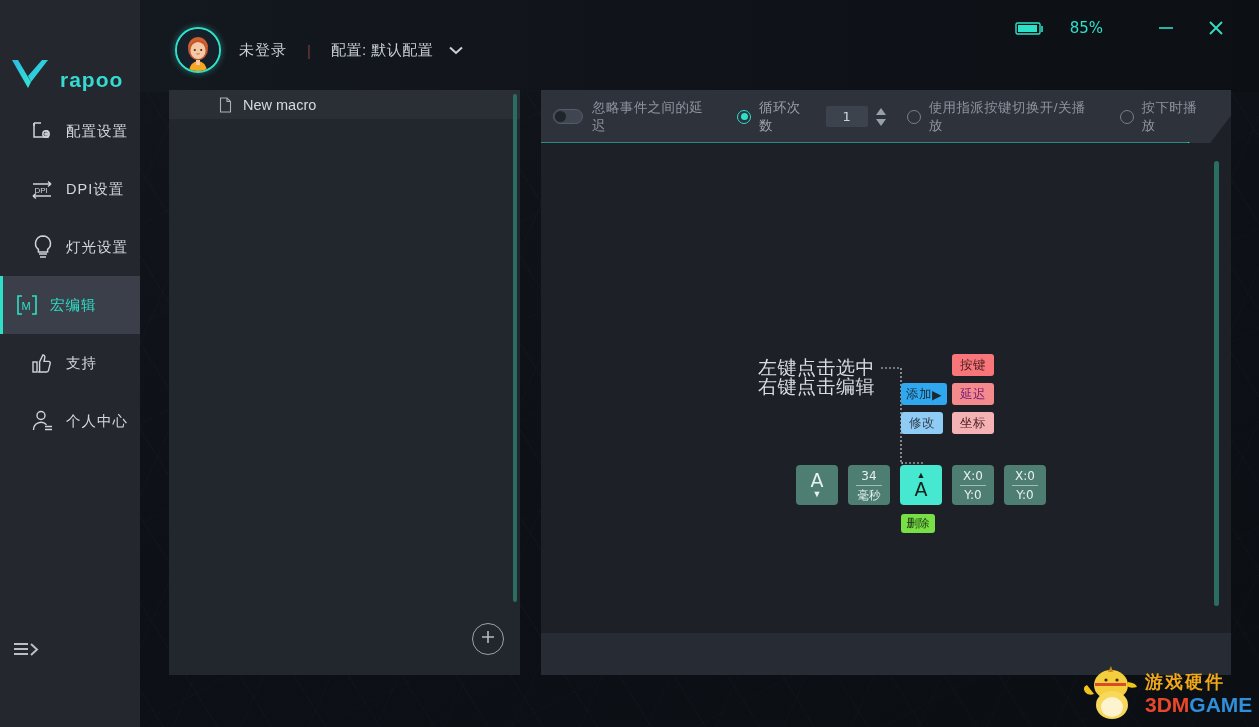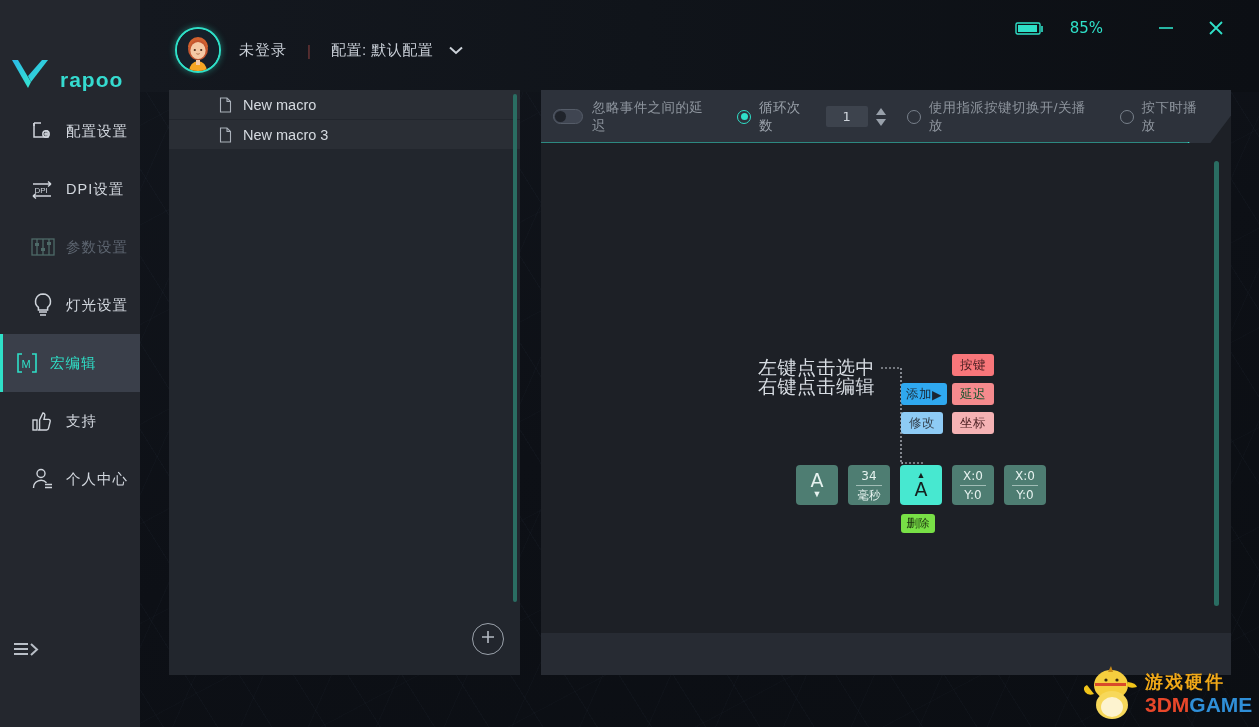--- a/index.html
+++ b/index.html
@@ -225,21 +225,21 @@
   .act-col-red  { position: absolute; left: 411px; top: 211px; }
   .btn-chip {
     width: 42px; height: 22px; border-radius: 3px;
     display: flex; align-items: center; justify-content: center;
     font-size: 12.5px; margin-bottom: 7px; cursor: pointer;
     letter-spacing: 0.5px;
   }
   .bc-add   { background: #2fa8ef; color: #1b2733; width: 46px; }
   .bc-edit  { background: #8ecbf5; color: #35424f; }
   .bc-key   { background: #f8767a; color: #4a1f22; }
-  .bc-delay { background: #f58a8d; color: #14532d; }
+  .bc-delay { background: #f58a8d; color: #701a75; }
   .bc-coord { background: #f5b2b4; color: #4a1f22; }
 
   
   .event-row {
     position: absolute; left: 255px; top: 322px;
     display: flex; align-items: flex-start; gap: 10px;
   }
   .ev {
     width: 42px; height: 40px; border-radius: 4px;
     background: #4e7d72;
@@ -319,32 +319,20 @@
         <span class="ic">
           <svg width="26" height="24" viewBox="0 0 26 24" fill="none" stroke="currentColor" stroke-width="1.4">
             <path d="M3 7 h18 M21 7 l-3 -2.5 M21 7 l-3 2.5"></path>
             <path d="M21 19 H3 M3 19 l3 -2.5 M3 19 l3 2.5"></path>
             <text x="4.5" y="16" font-size="8" fill="currentColor" stroke="none" font-family="Liberation Sans, sans-serif">DPI</text>
           </svg>
         </span>
         <span class="lbl">DPI设置</span>
       </div>
 
-      <div class="nav-item dim">
-        <span class="ic">
-          <svg width="26" height="22" viewBox="0 0 26 22" fill="none" stroke="currentColor" stroke-width="1.3">
-            <rect x="2" y="3" width="22" height="16"></rect>
-            <path d="M7 3 v16 M13 3 v16 M19 3 v16"></path>
-            <rect x="5" y="7" width="4" height="3" fill="currentColor" stroke="none"></rect>
-            <rect x="11" y="12" width="4" height="3" fill="currentColor" stroke="none"></rect>
-            <rect x="17" y="6" width="4" height="3" fill="currentColor" stroke="none"></rect>
-          </svg>
-        </span>
-        <span class="lbl">参数设置</span>
-      </div>
 
       <div class="nav-item">
         <span class="ic">
           <svg width="22" height="26" viewBox="0 0 22 26" fill="none" stroke="currentColor" stroke-width="1.5">
             <path d="M11 2 a7.5 7.5 0 0 1 4.6 13.4 v2.6 h-9.2 v-2.6 A7.5 7.5 0 0 1 11 2 z"></path>
             <path d="M7 20 h8 M8 23 h6"></path>
           </svg>
         </span>
         <span class="lbl">灯光设置</span>
       </div>
@@ -439,29 +427,20 @@
   <div id="macro-panel">
     <div class="macro-list">
       <div class="macro-row">
         <span class="doc-ic">
           <svg width="13" height="16" viewBox="0 0 13 16" fill="none" stroke="currentColor" stroke-width="1.1">
             <path d="M1.5 1 h6.5 l3.5 3.5 V15 h-10 z"></path>
               <path d="M8 1 v3.5 h3.5"></path>
           </svg>
         </span>
         <span>New macro</span>
-      </div>
-      <div class="macro-row">
-        <span class="doc-ic">
-          <svg width="13" height="16" viewBox="0 0 13 16" fill="none" stroke="currentColor" stroke-width="1.1">
-            <path d="M1.5 1 h6.5 l3.5 3.5 V15 h-10 z"></path>
-              <path d="M8 1 v3.5 h3.5"></path>
-          </svg>
-        </span>
-        <span>New macro 3</span>
       </div>
     </div>
 
     <div class="list-scrollbar"></div>
 
     <div class="add-btn">
       <span>
         <svg width="18" height="18" viewBox="0 0 18 18" stroke="#b4bac2" stroke-width="1.6">
             <path d="M9 3 v12 M3 9 h12"></path>
           </svg>

